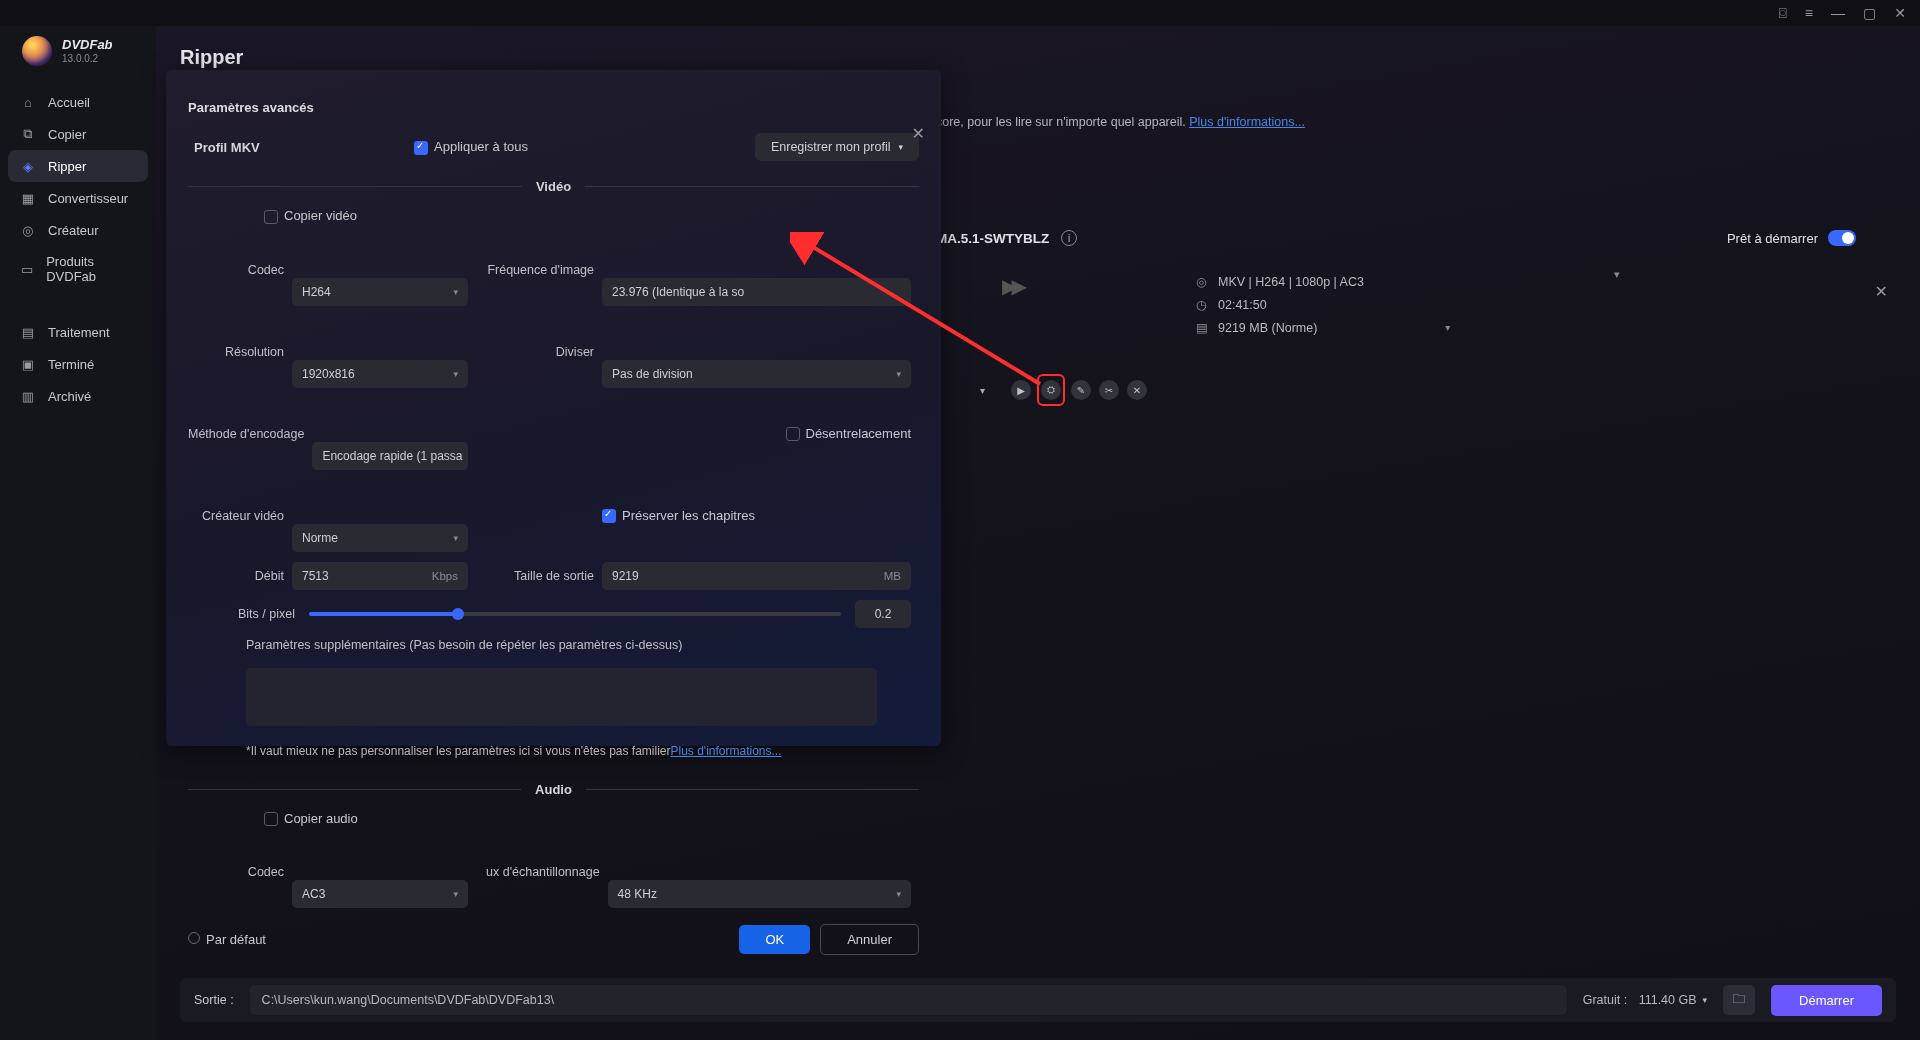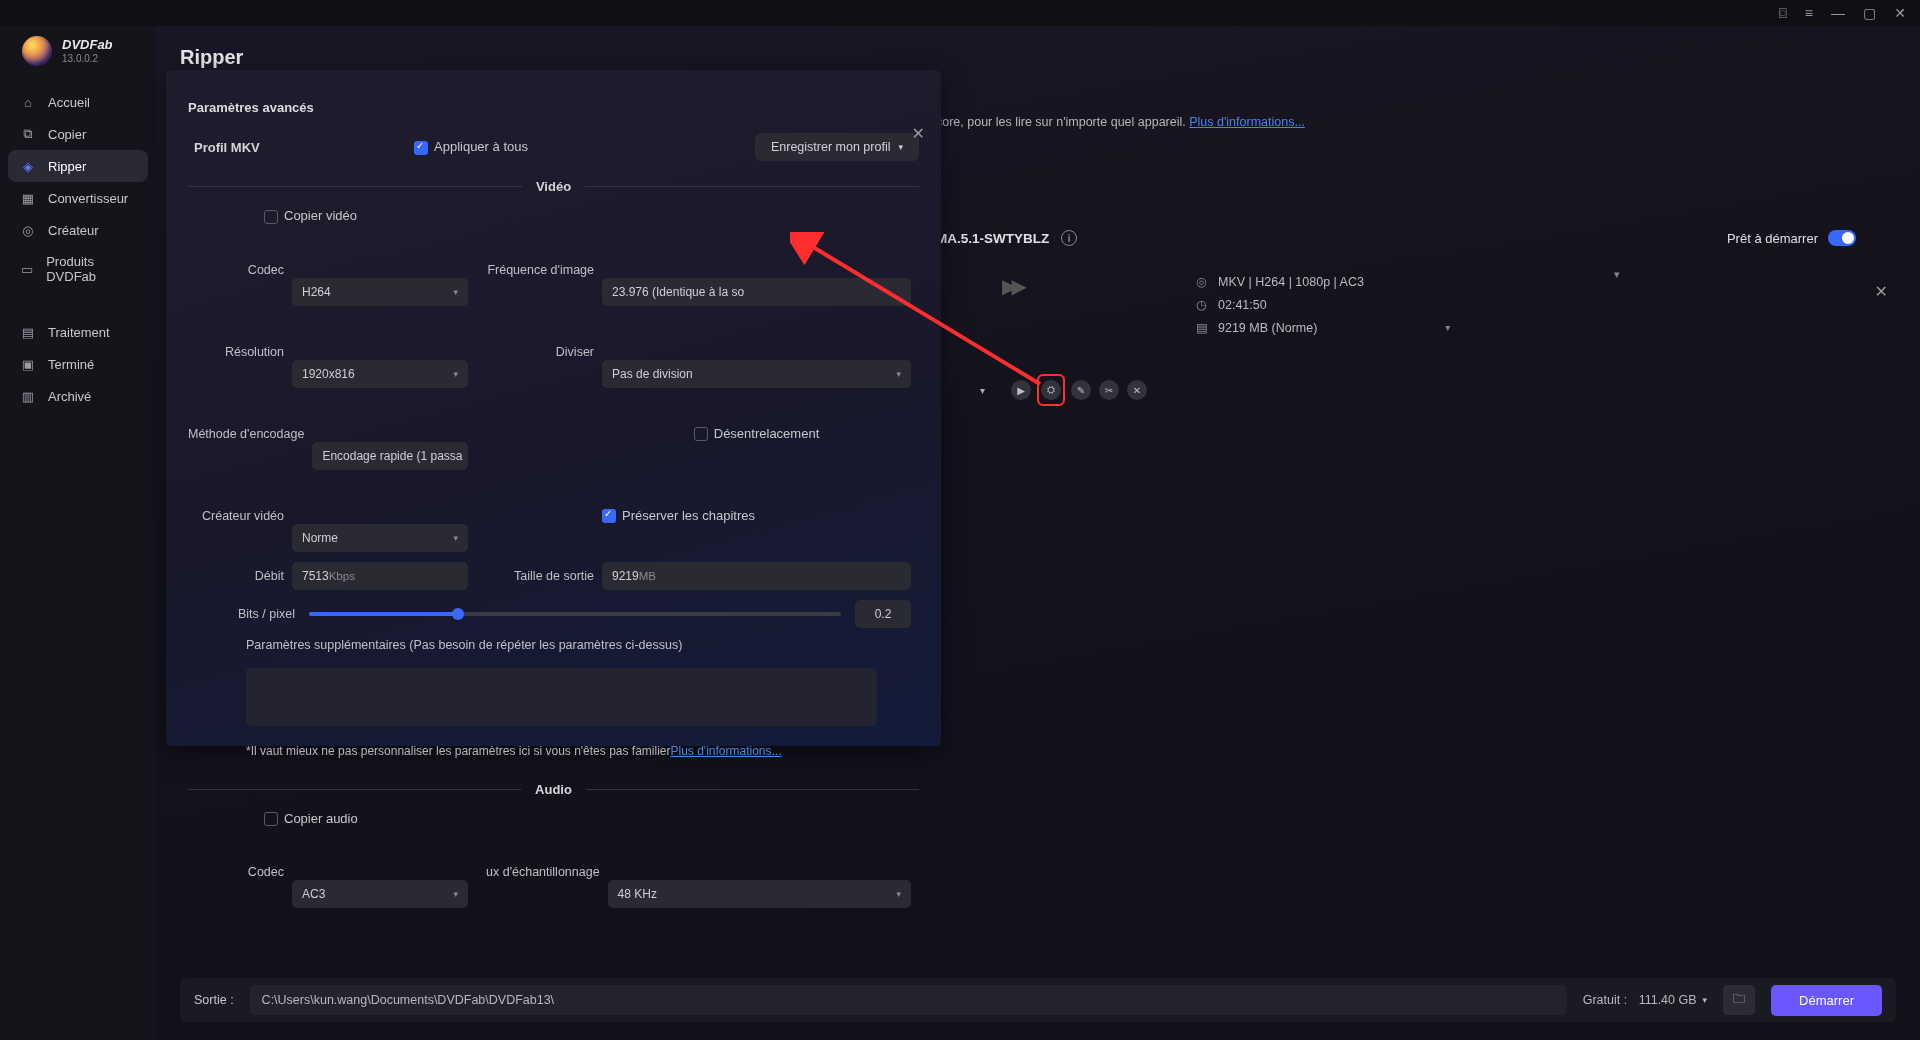--- a/index.html
+++ b/index.html
@@ -64,21 +64,21 @@
 
 .section-div { display: flex; align-items: center; gap: 14px; padding: 18px 22px 10px; color: #d4d4d8; font-size: 13px; font-weight: 600; }
 .section-div::before, .section-div::after { content: ""; flex: 1; height: 1px; background: #34343e; }
 
 .grid { display: grid; grid-template-columns: 280px 1fr; column-gap: 18px; row-gap: 10px; padding: 4px 30px 6px 22px; align-items: center; }
 .fld { display: flex; align-items: center; gap: 8px; justify-content: flex-end; }
 .fld-l { color: #c0c0c6; font-size: 12.5px; text-align: right; min-width: 96px; }
 .fld-l.wide { min-width: 108px; }
 .sel { flex: 1; min-width: 0; background: #2a2a33; border-radius: 5px; padding: 6px 10px; color: #cfcfd5; font-size: 12px; display: flex; justify-content: space-between; align-items: center; height: 28px; overflow: hidden; white-space: nowrap; margin-top: 44px; }
 .sel .ar { color: #8a8a92; font-size: 9px; margin-left: 6px; }
-.inp { flex: 1; min-width: 0; background: #2a2a33; border-radius: 5px; padding: 0 10px; color: #cfcfd5; font-size: 12px; height: 28px; display: flex; align-items: center; }
+.inp { flex: 1; min-width: 0; background: #2a2a33; border-radius: 5px; padding: 0 10px; color: #cfcfd5; font-size: 12px; height: 28px; display: flex; align-items: center; justify-content: space-between; }
 .unit { color: #8a8a92; font-size: 11.5px; }
 
 .fullrow { grid-column: 1 / -1; }
 .slider-row { display: flex; align-items: center; gap: 14px; padding-left: 50px; }
 .slider-row .fld-l { min-width: 56px; }
 .slider { flex: 1; height: 4px; background: #3a3a44; border-radius: 999px; position: relative; }
 .slider-fill { position: absolute; left: 0; top: 0; bottom: 0; width: 28%; background: #3968ff; border-radius: 999px; }
 .slider-thumb { position: absolute; left: 28%; top: 50%; transform: translate(-50%,-50%); width: 12px; height: 12px; background: #3968ff; border-radius: 50%; }
 .slider-val { width: 56px; height: 28px; background: #2a2a33; border-radius: 5px; display: flex; align-items: center; justify-content: center; color: #cfcfd5; font-size: 12px; }
 
@@ -259,21 +259,21 @@
               <span class="ar">▾</span>
             </div>
           </div>
 
         <div class="fld">
             <span class="fld-l">Méthode d'encodage</span>
             <div class="sel">
               <span>Encodage rapide (1 passa</span>
             </div>
           </div>
-        <div class="fld" style="justify-content:center;padding-left:116px">
+        <div class="fld" style="justify-content:flex-end;padding-left:116px">
             <label><span class="chk empty"></span><span>Désentrelacement</span></label>
           </div>
 
         <div class="fld">
             <span class="fld-l">Créateur vidéo</span>
             <div class="sel">
               <span>Norme</span>
               <span class="ar">▾</span>
             </div>
           </div>
@@ -325,20 +325,26 @@
           </div>
         <div class="fld">
             <span class="fld-l wide">ux d'échantillonnage</span>
             <div class="sel">
               <span>48 KHz</span>
               <span class="ar">▾</span>
             </div>
           </div>
       </div>
 
+      <div class="panel-ft">
+        <label><span class="radio"></span><span>Par défaut</span></label>
+        <div style="flex:1"></div>
+        <div class="btn btn-primary">OK</div>
+        <div class="btn btn-sec">Annuler</div>
+      </div>
     </div>
 
     <svg class="arrow" style="left:634px;top:206px" width="270" height="170">
       <defs>
           <marker id="ah" markerWidth="10" markerHeight="10" refX="2" refY="5" orient="auto">
             <path d="M0,0 L10,5 L0,10 Z" fill="#ff2e2e"></path>
           </marker>
         </defs>
       <line x1="250" y1="152" x2="18" y2="12" stroke="#ff2e2e" stroke-width="4" marker-end="url(#ah)"></line>
     </svg>

